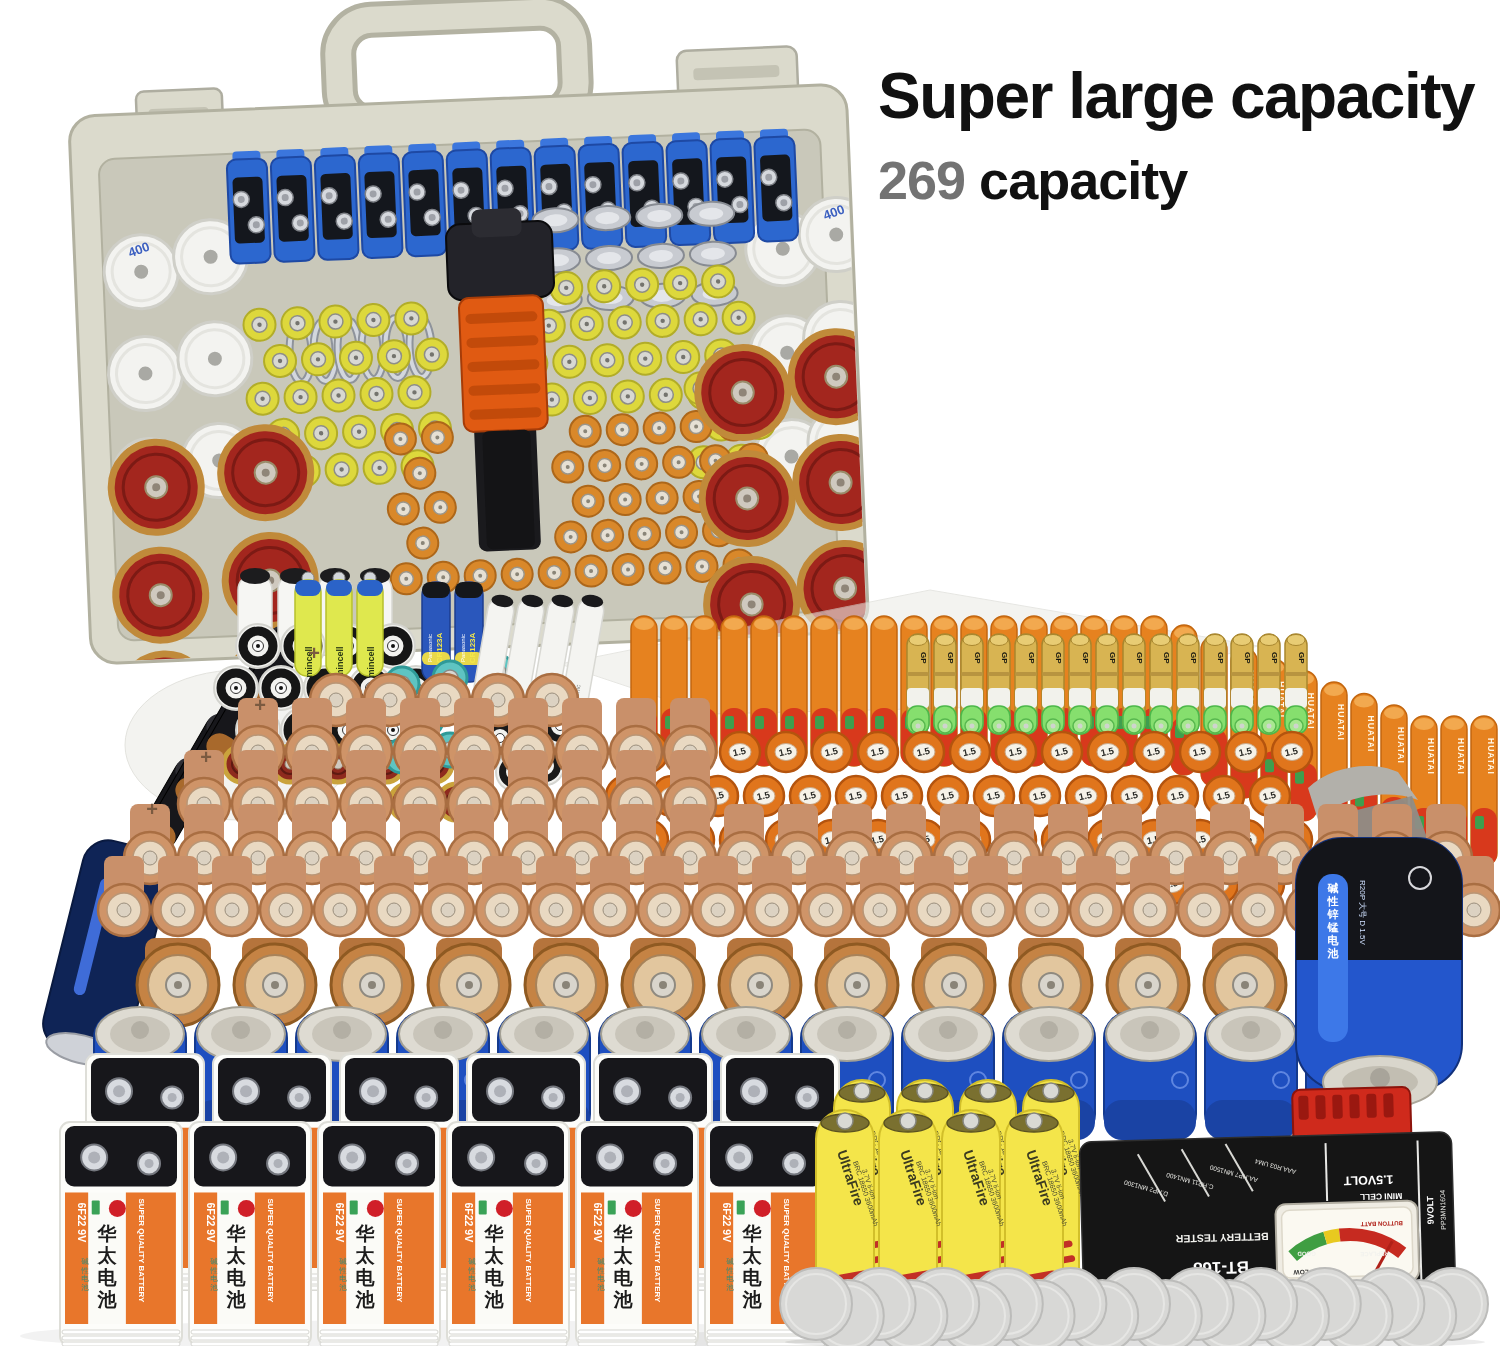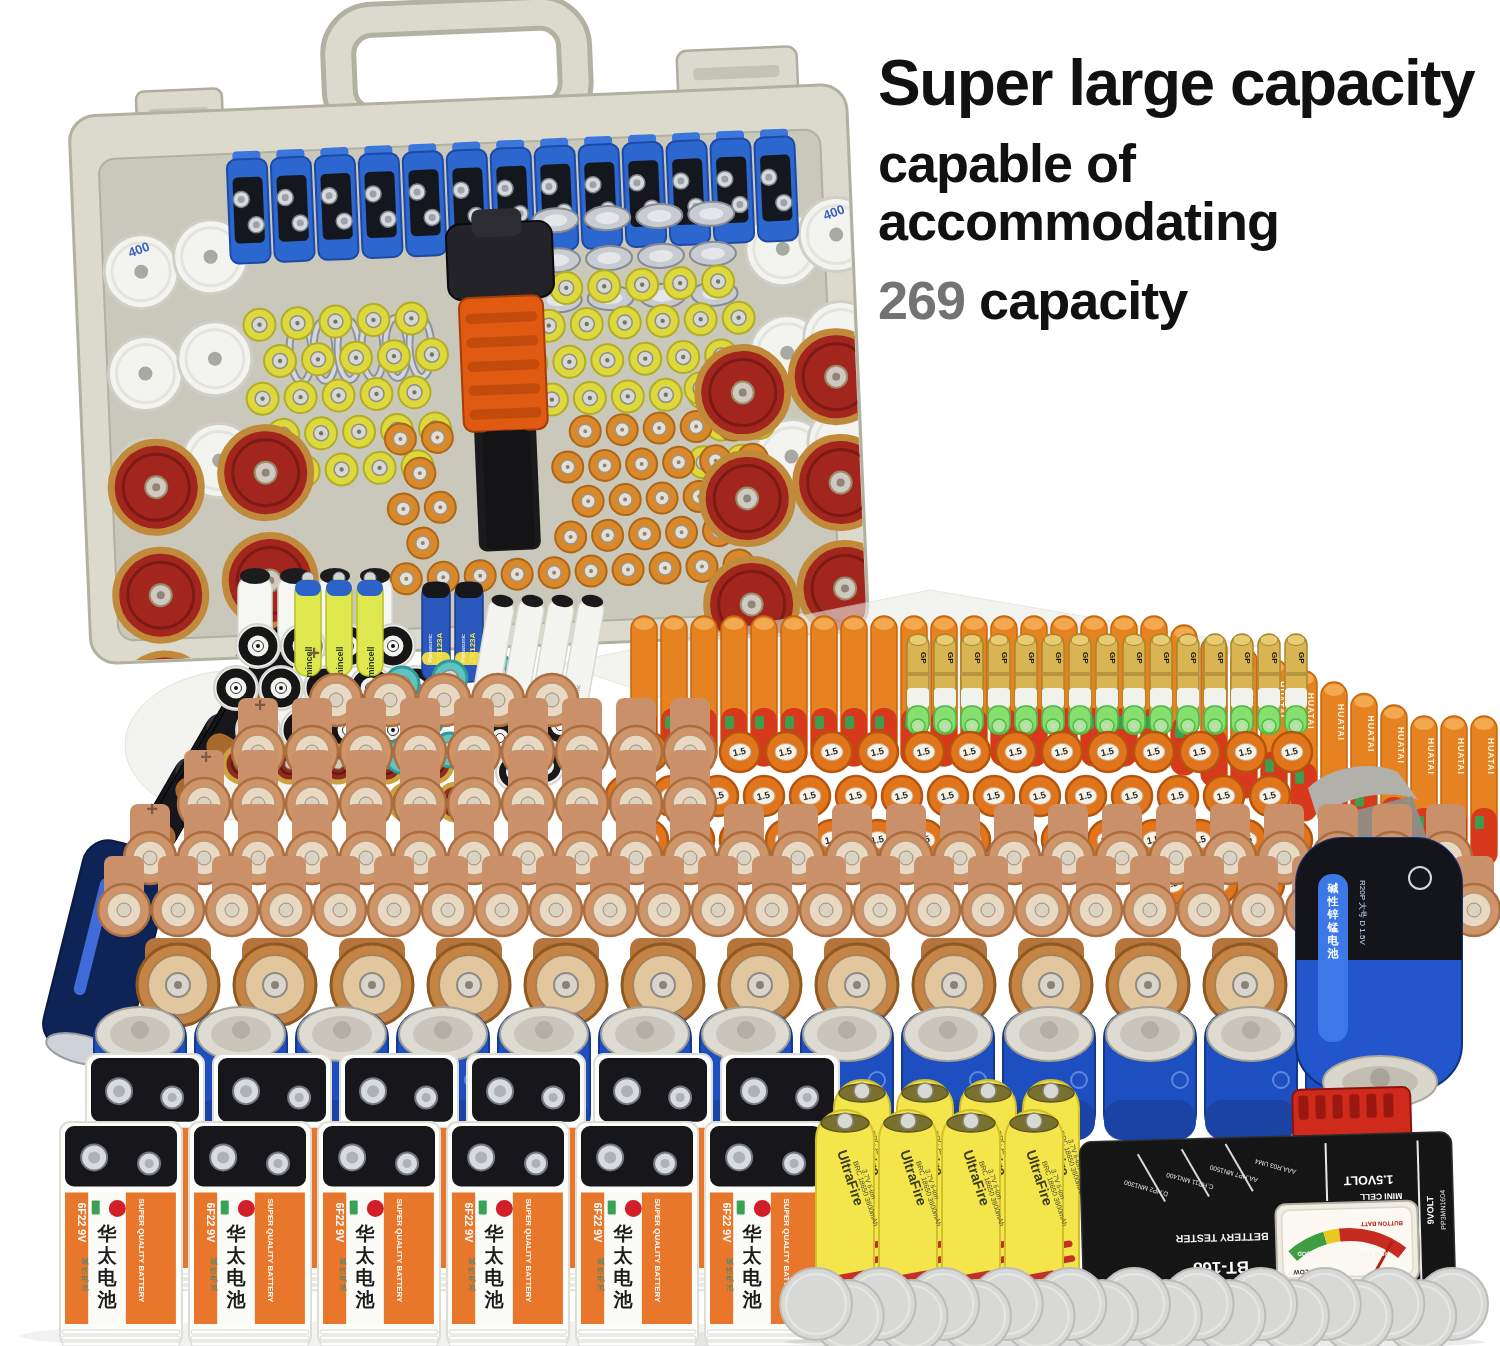--- a/index.html
+++ b/index.html
@@ -1,19 +1,19 @@
 <!DOCTYPE html>
 <html><head>
 <meta charset="utf-8">
 <style>
   html,body{margin:0;padding:0;background:#fff;}
   .stage{position:relative;width:1500px;height:1346px;background:#ffffff;overflow:hidden;
          font-family:"Liberation Sans","DejaVu Sans",sans-serif;}
   .stage svg{position:absolute;left:0;top:0;}
-  .headline{position:absolute;left:878px;top:49px;width:615px;color:#111;font-weight:bold;line-height:1.08;}
+  .headline{position:absolute;left:878px;top:62px;width:615px;color:#111;font-weight:bold;line-height:1.08;}
   .h-line1{font-size:64px;letter-spacing:-1.5px;}
   .h-line2{font-size:54px;margin-top:16px;letter-spacing:-1px;}
   .h-line3{font-size:54px;margin-top:20px;letter-spacing:-1px;}
   .h-num{color:#737373;margin-right:14px;}
 </style>
 </head>
 <body>
 
 <div class="stage">
   <svg id="scene" width="1500" height="1346" viewBox="0 0 1500 1346">
@@ -2085,16 +2085,15 @@
         <circle cx="879.6" cy="1304" r="36" fill="#d8d8d6" stroke="#bcbcba" stroke-width="2"></circle>
         <circle cx="879.6" cy="1304" r="30" fill="none" stroke="#e6e6e4" stroke-width="2"></circle>
         <circle cx="847.8" cy="1316" r="36" fill="#d8d8d6" stroke="#bcbcba" stroke-width="2"></circle>
         <circle cx="847.8" cy="1316" r="30" fill="none" stroke="#e6e6e4" stroke-width="2"></circle>
         <circle cx="816" cy="1304" r="36" fill="#d8d8d6" stroke="#bcbcba" stroke-width="2"></circle>
         <circle cx="816" cy="1304" r="30" fill="none" stroke="#e6e6e4" stroke-width="2"></circle>
       </g>
     </svg>
   <div class="headline">
     <div class="h-line1">Super large capacity</div>
-    <div class="h-line2">capable of accommodating</div>
     <div class="h-line3"><span class="h-num">269</span><span>capacity</span></div>
   </div>
 </div>
 
 </body></html>

